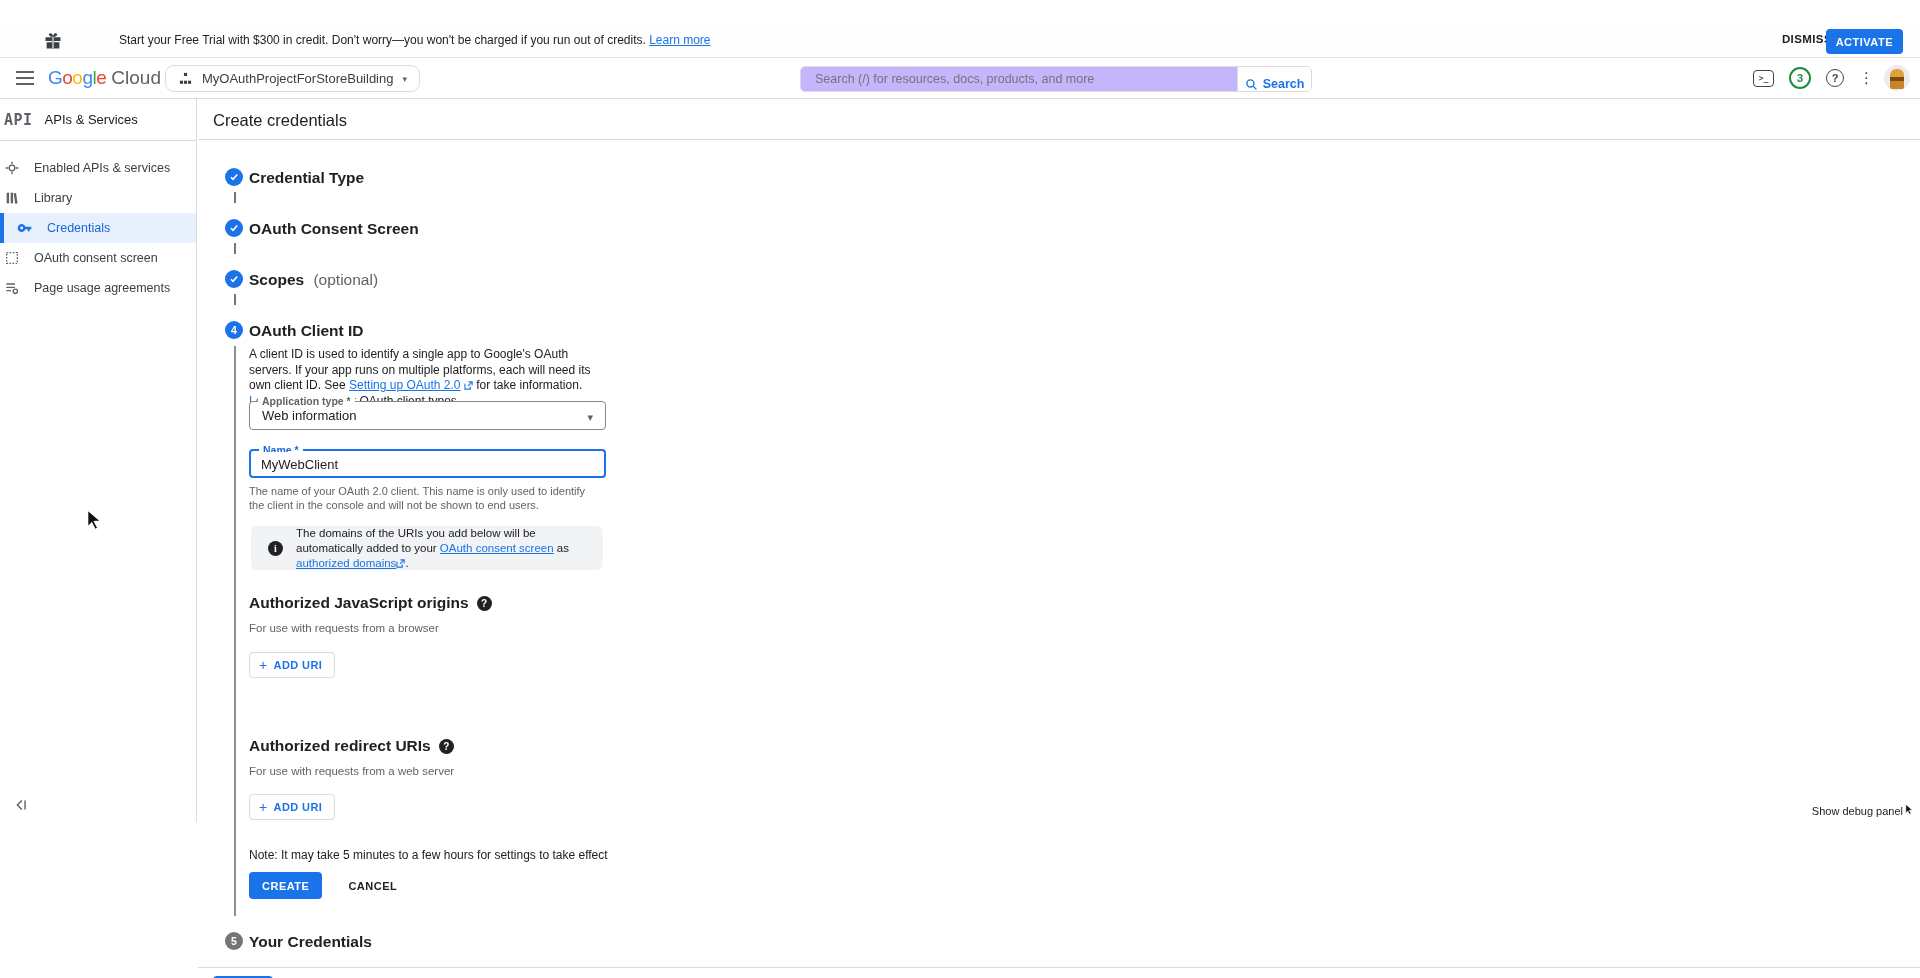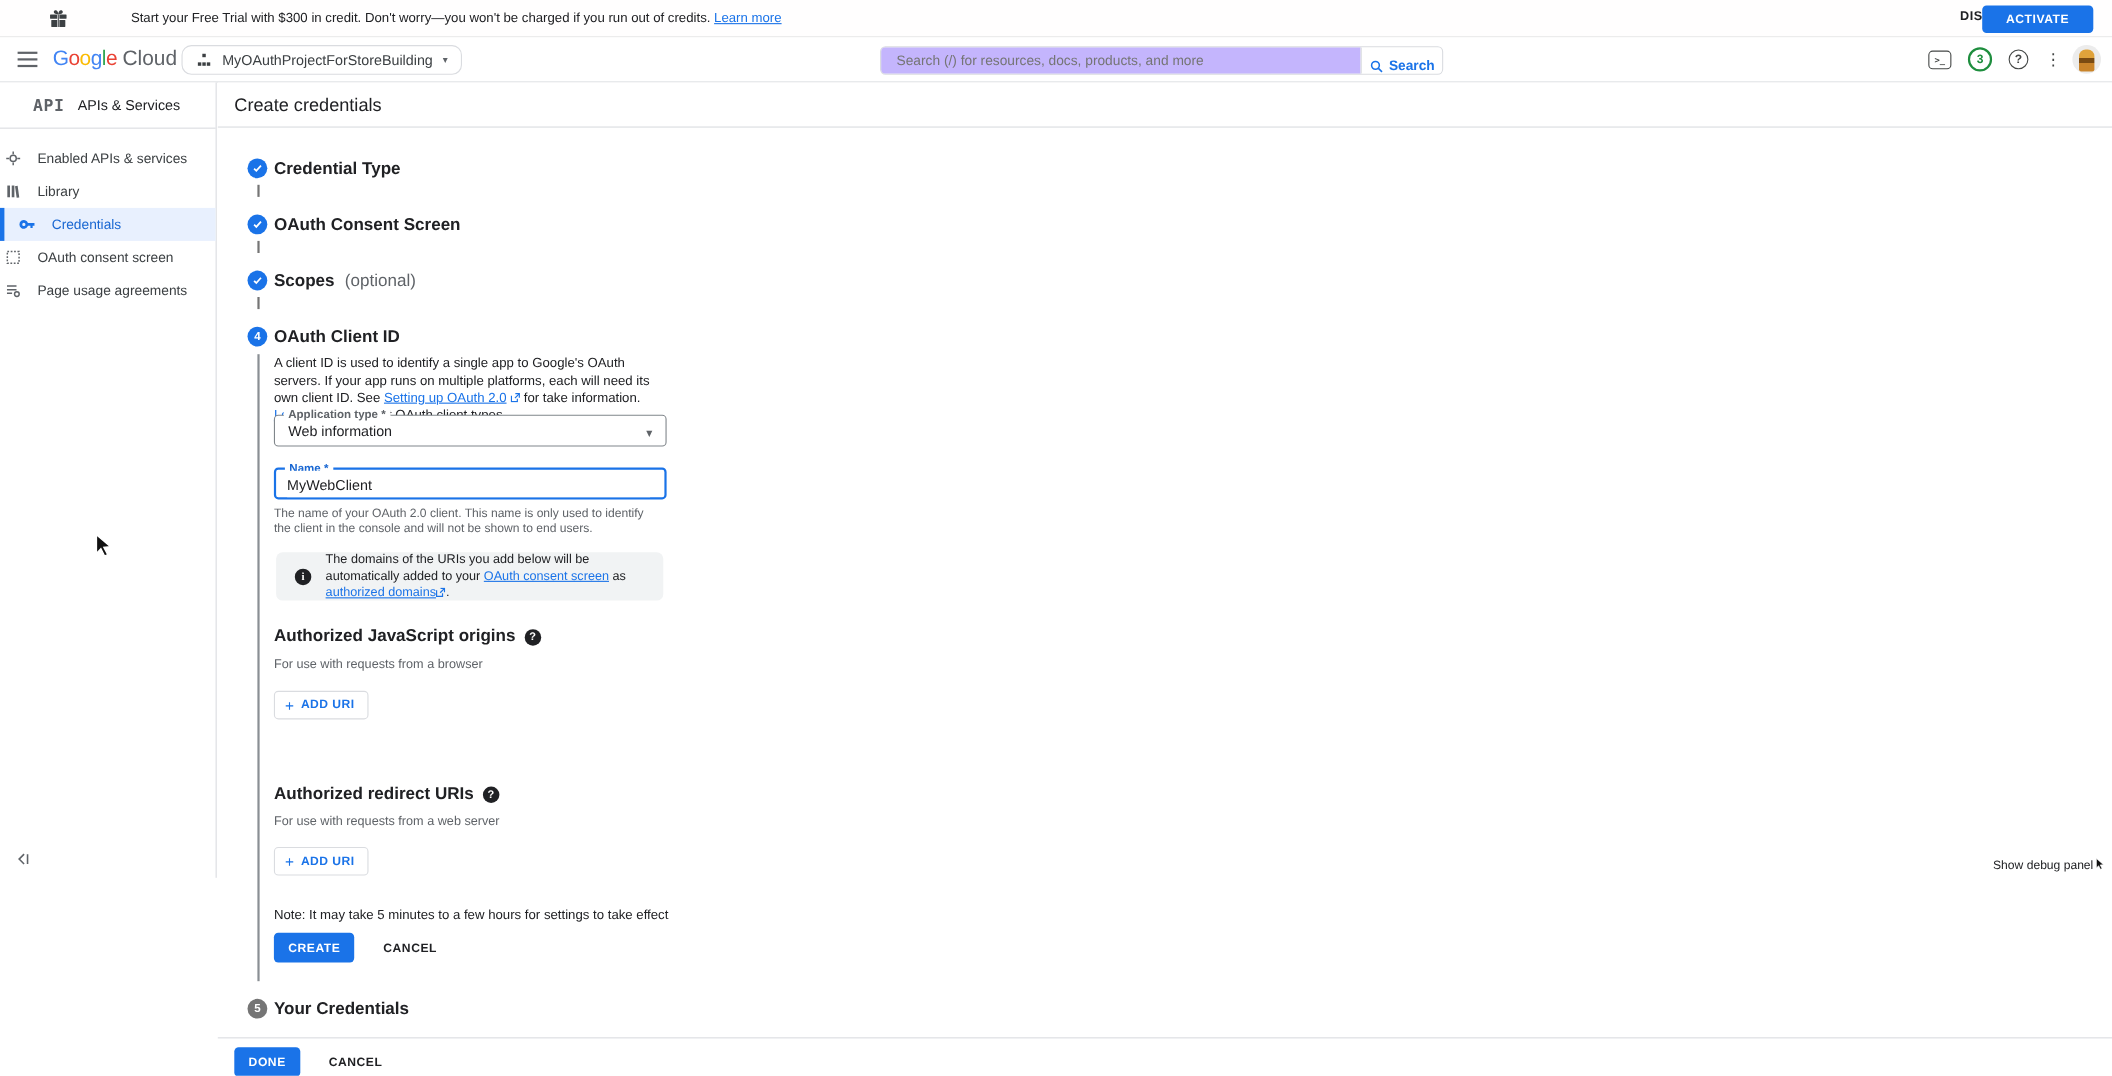--- a/index.html
+++ b/index.html
@@ -1,26 +1,26 @@
 <!DOCTYPE html>
 <html><head>
 <meta charset="utf-8">
 <style>
   * { margin:0; padding:0; box-sizing:border-box; }
   html,body { width:1920px; height:978px; overflow:hidden; background:#fff;
     font-family:"Liberation Sans","DejaVu Sans",sans-serif; color:#202124; }
-  #app { position:relative; width:1920px; height:798px; background:#fff; }
+  #app { position:relative; width:1920px; height:798px; background:#fff;margin-top:24px; }
 
   
   .banner { position:absolute; top:0; left:0; right:0; height:34px; background:#fffefe; border-bottom:1px solid #e4e4e4; }
   .banner .gift { position:absolute; left:44px; top:8px; width:18px; height:18px; color:#3c4043; }
   .banner .msg { position:absolute; left:119px; top:9px; font-size:12px; color:#202124; }
   .banner a.lnk { color:#1a73e8; text-decoration:underline; cursor:pointer; }
   .banner .dismiss { position:absolute; right:88px; top:9px; font-size:11.5px; font-weight:bold; letter-spacing:.4px; color:#202124; cursor:pointer; background:none; border:none; }
-  .banner .activate { position:absolute; right:17px; top:5px; height:25px; padding:0 22px; background:#1a73e8; color:#fff; font-size:11px; font-weight:bold; letter-spacing:.5px; border:none; border-radius:4px; cursor:pointer; }
+  .banner .activate { position:absolute; right:17px; top:5px; height:25px; padding:0 10px; background:#1a73e8; color:#fff; font-size:11px; font-weight:bold; letter-spacing:.5px; border:none; border-radius:4px; cursor:pointer; }
 
   
   .topnav { position:absolute; top:34px; left:0; right:0; height:41px; background:#fff; border-bottom:1px solid #dadce0; }
   .hamburger { position:absolute; left:16px; top:13px; width:18px; height:14px; cursor:pointer; }
   .hamburger div { height:2px; background:#5f6368; margin-bottom:4px; }
   .logo { position:absolute; left:48px; top:0; height:40px; display:flex; align-items:center; font-size:19px; }
   .logo .gword { font-weight:500; letter-spacing:-.5px; }
   .logo .cword { color:#5f6368; margin-left:5px; }
   .project { position:absolute; left:165px; top:7px; height:27px; display:flex; align-items:center; gap:9px; padding:0 12px; border:1px solid #dadce0; border-radius:9px; cursor:pointer; background:#fff; }
   .project .pname { font-size:13px; color:#3c4043; }
@@ -31,21 +31,21 @@
   .nav-right { position:absolute; right:10px; top:0; height:40px; display:flex; align-items:center; gap:15px; }
   .shellico { width:21px; height:17px; border:1.6px solid #444746; border-radius:4px; display:flex; align-items:center; justify-content:center; font-family:"DejaVu Sans Mono",monospace; font-size:8px; font-weight:bold; color:#444746; cursor:pointer; }
   .badge3 { width:22px; height:22px; border:2px solid #1e8e3e; border-radius:50%; display:flex; align-items:center; justify-content:center; font-size:11px; font-weight:bold; color:#1e8e3e; cursor:pointer; }
   .helpico { width:18px; height:18px; border:1.6px solid #444746; border-radius:50%; display:flex; align-items:center; justify-content:center; font-size:11px; font-weight:bold; color:#444746; cursor:pointer; }
   .moreico { font-size:15px; color:#444746; cursor:pointer; width:10px; text-align:center; }
   .avatar { width:26px; height:26px; border-radius:50%; background:#ececec; position:relative; overflow:hidden; cursor:pointer; }
   .avatar::after { content:""; position:absolute; left:6px; top:4px; width:14px; height:20px; border-radius:6px 6px 2px 2px; background:linear-gradient(#e0a33b 0 38%, #7a4b12 38% 60%, #c9842a 60%); }
 
   
   .sidebar { position:absolute; top:75px; left:0; bottom:0; width:197px; background:#fff; border-right:1px solid #dadce0; }
-  .sb-head { height:42px; display:flex; align-items:center; gap:12px; padding-left:30px; border-bottom:1px solid #dadce0; }
+  .sb-head { height:42px; display:flex; align-items:center; gap:12px; padding-left:4px; border-bottom:1px solid #dadce0; }
   .sb-logo { font-family:"DejaVu Sans Mono",monospace; font-weight:bold; font-size:15px; color:#5f6368; letter-spacing:.5px; }
   .sb-title { font-size:13px; color:#202124; }
   .sb-items { padding-top:12px; }
   .sb-item { height:30px; display:flex; align-items:center; gap:14px; font-size:12.5px; color:#3c4043; cursor:pointer; border-left:4px solid transparent; }
   .sb-item .ic { width:16px; height:16px; color:#5f6368; flex:0 0 16px; }
   .sb-item.sel { background:#e8f0fe; color:#1967d2; border-left:4px solid #1a73e8; padding-left:13px; }
   .sb-item.sel .ic { color:#1a73e8; }
   .collapse { position:absolute; left:12px; bottom:8px; width:18px; height:18px; color:#5f6368; cursor:pointer; }
 
   

